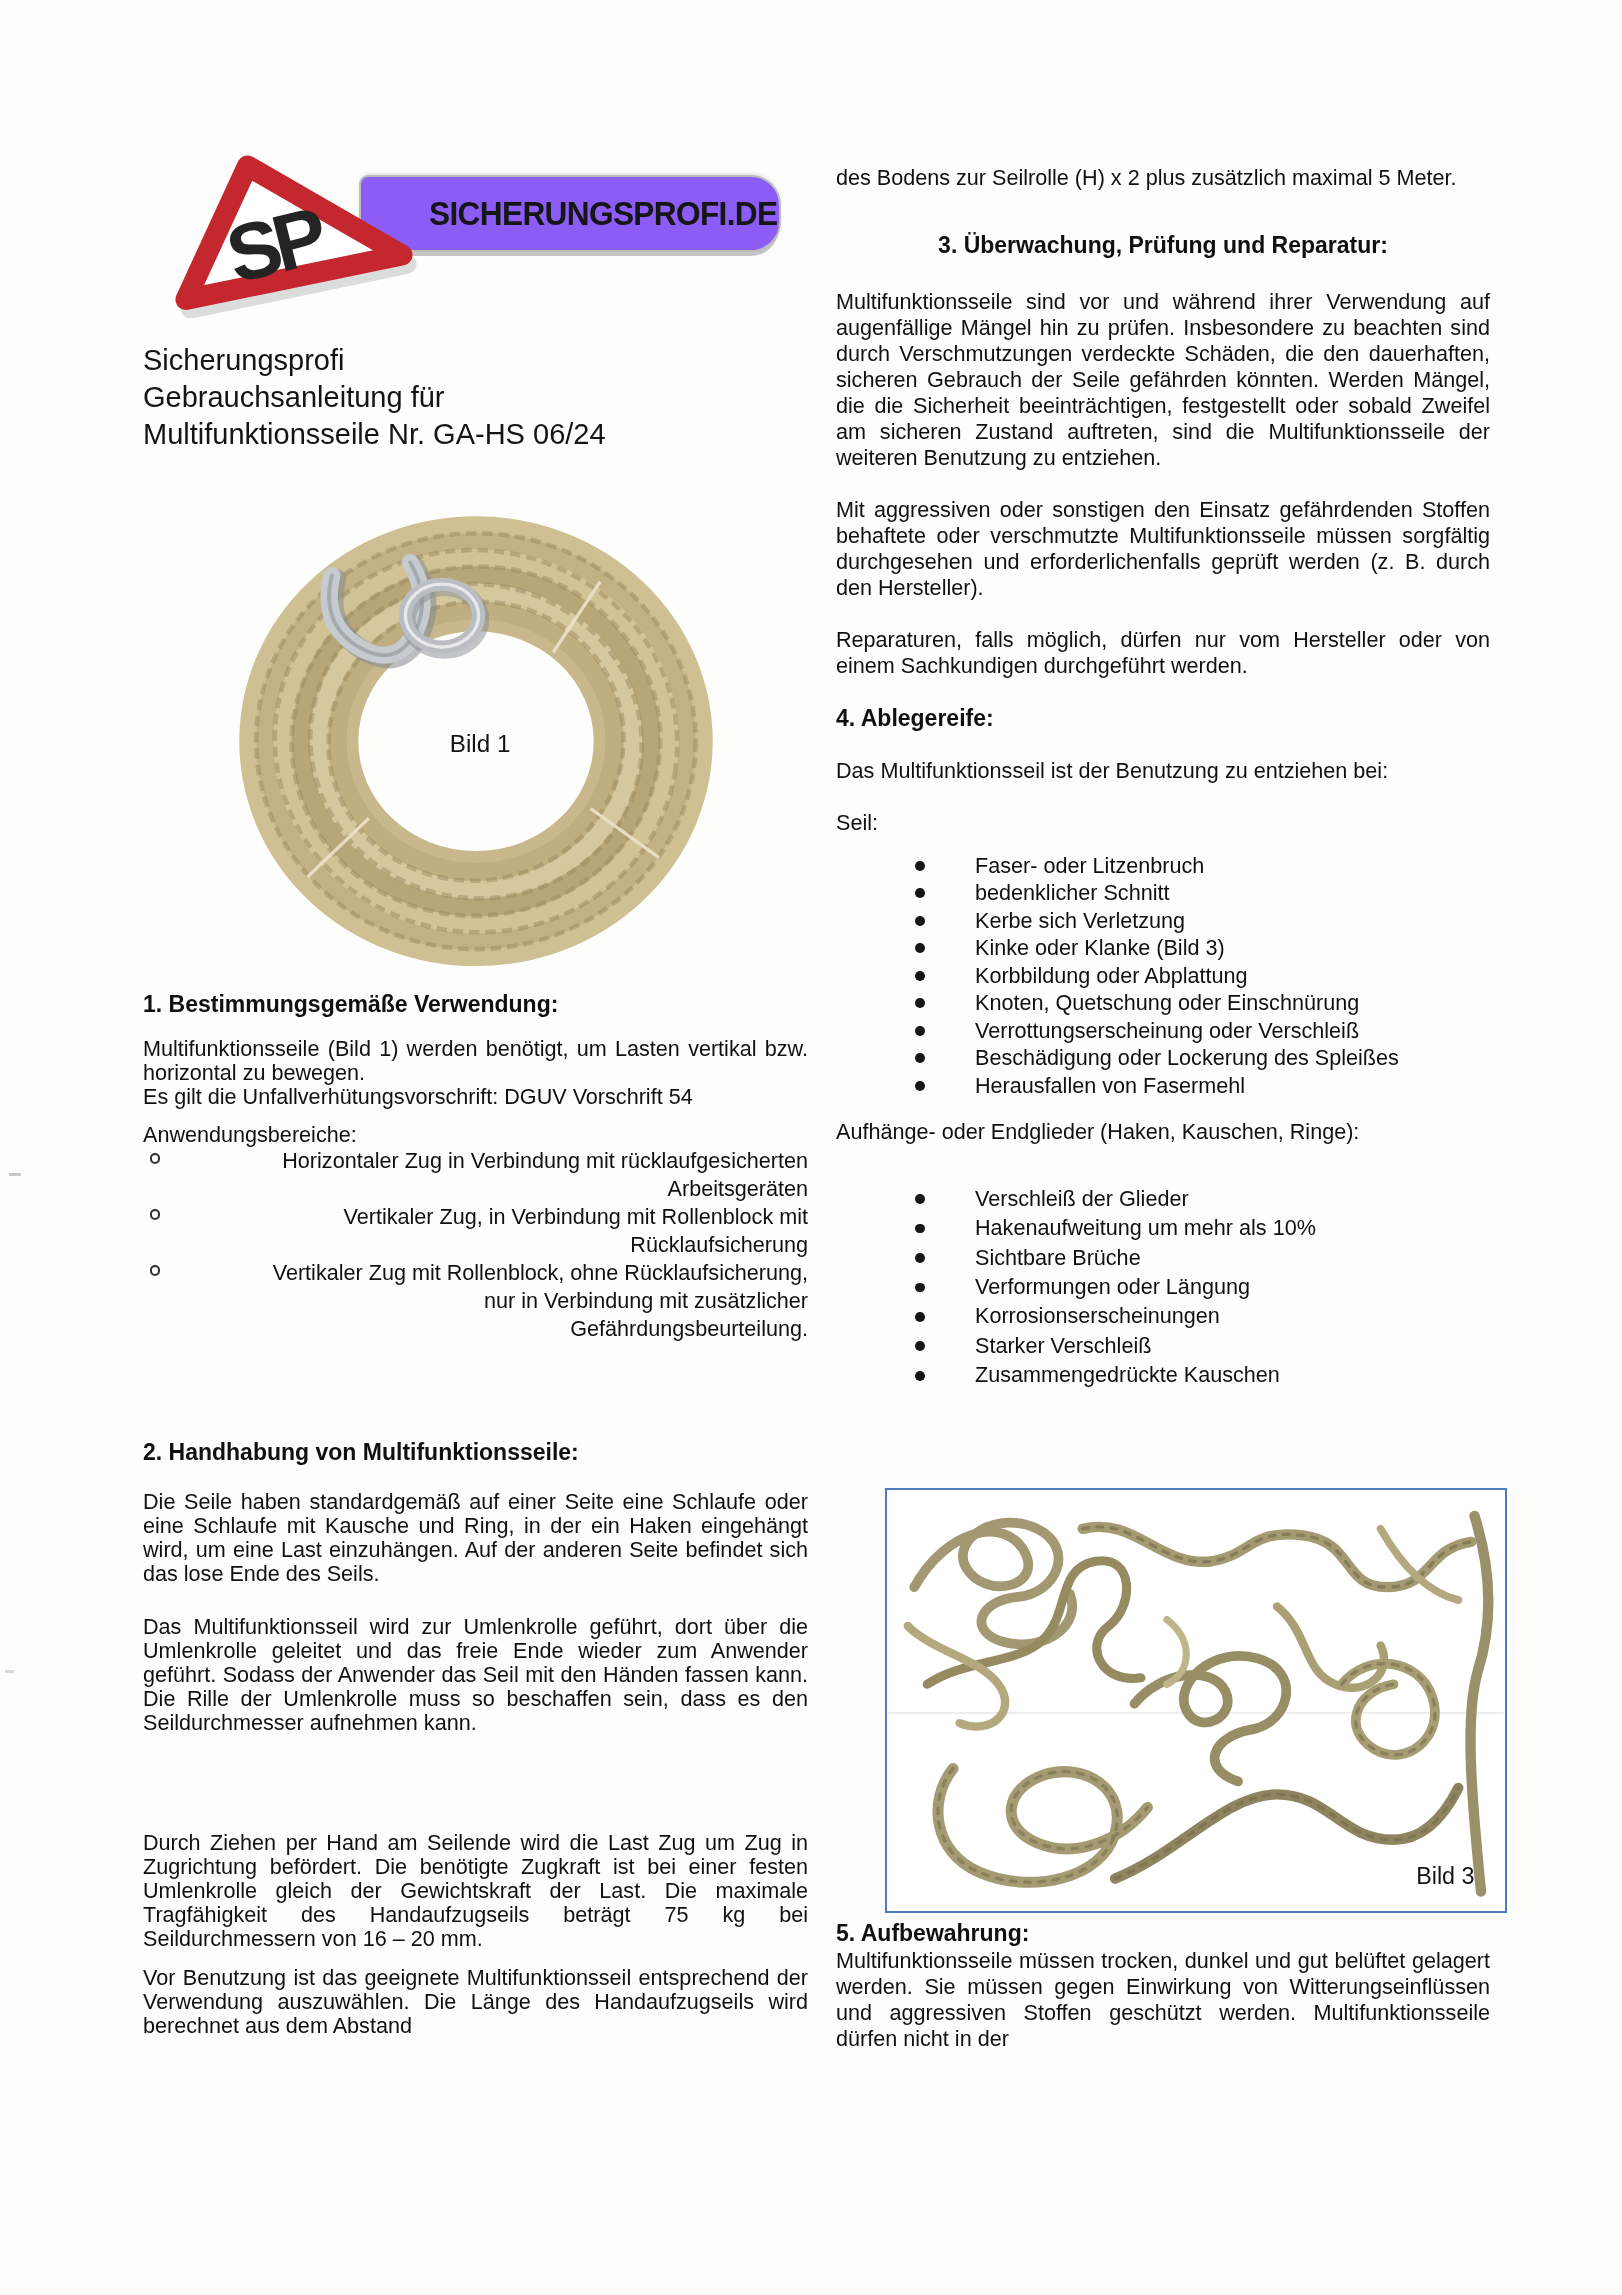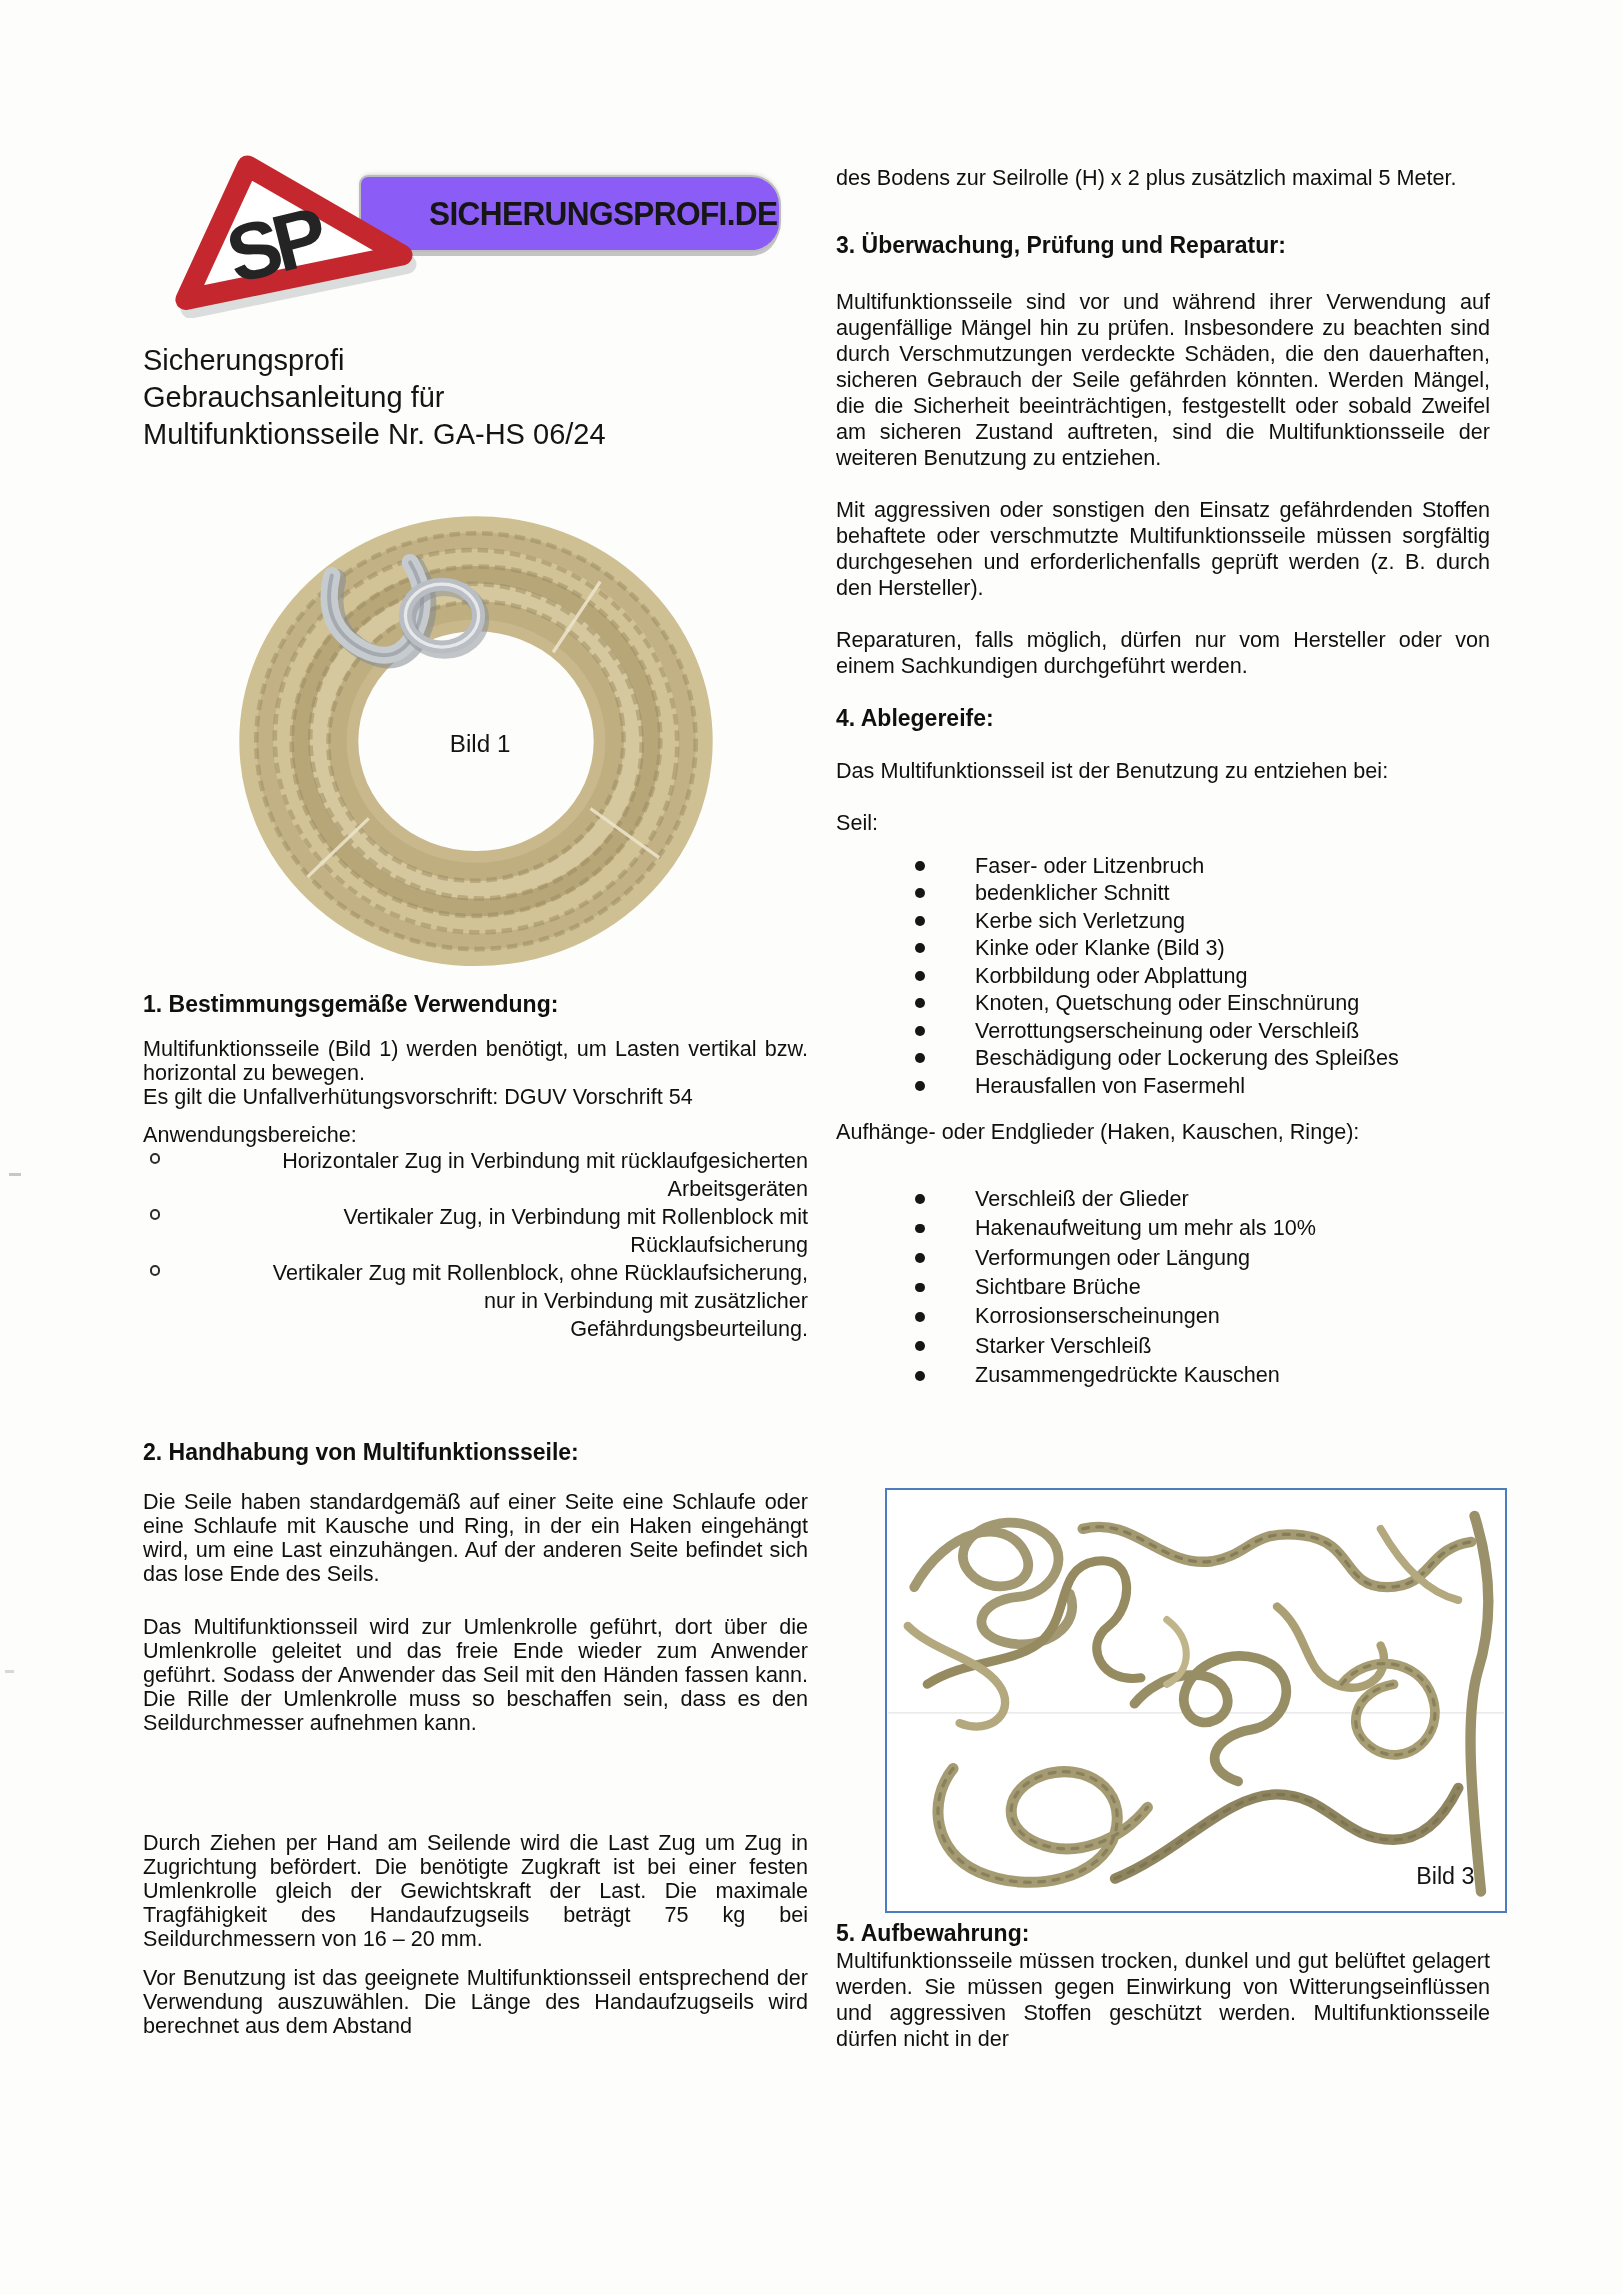--- a/index.html
+++ b/index.html
@@ -53,21 +53,21 @@
   .circle-list li { position: relative; padding-left: 98px; font-size: 21.6px; line-height: 28px; text-align: right; }
   .circle-list .ring { position: absolute; left: 6.5px; top: 5.9px; width: 10.5px; height: 10.5px; border: 2px solid #2d2d2d; border-radius: 50%; }
   .h-s2 { margin-top: 96px; margin-bottom: 23.6px; }
   .p-l1 { margin-bottom: 29px !important; }
   .p-l2 { margin-bottom: 96px !important; }
   .p-l3 { margin-bottom: 14.4px !important; }
   .p-l4 { margin-bottom: 0 !important; }
 
   
   .p-cont { margin-bottom: 0 !important; }
-  .h-s3 { margin-top: 41px; margin-bottom: 29px; }
+  .h-s3 { margin-top: 41px; margin-bottom: 29px; text-align: center; }
   .h-s4 { margin-bottom: 26px; }
   .u-label {
     font-size: 21.6px; line-height: 26px; margin: 0; text-align: left;
     text-underline-offset: 4.6px; text-decoration-thickness: 2px;
   }
   .u-label.second { margin-top: 19.6px; }
   .dot-list { margin-top: 15.7px; }
   .dot-list li { position: relative; padding-left: 139px; font-size: 21.6px; line-height: 27.5px; text-align: left; }
   .dot-list .dot { position: absolute; left: 79px; top: 9.2px; width: 9.8px; height: 9.8px; background: #161616; border-radius: 50%; }
   .dot-list.second { margin-top: 39px; }
@@ -187,22 +187,22 @@
       <li><span class="dot"></span><span>Knoten, Quetschung oder Einschnürung</span></li>
       <li><span class="dot"></span><span>Verrottungserscheinung oder Verschleiß</span></li>
       <li><span class="dot"></span><span>Beschädigung oder Lockerung des Spleißes</span></li>
       <li><span class="dot"></span><span>Herausfallen von Fasermehl</span></li>
     </ul>
 
     <p class="u-label second">Aufhänge- oder Endglieder (Haken, Kauschen, Ringe):</p>
     <ul class="dot-list second">
       <li><span class="dot"></span><span>Verschleiß der Glieder</span></li>
       <li><span class="dot"></span><span>Hakenaufweitung um mehr als 10%</span></li>
+      <li><span class="dot"></span><span>Sichtbare Brüche</span></li>
       <li><span class="dot"></span><span>Verformungen oder Längung</span></li>
-      <li><span class="dot"></span><span>Sichtbare Brüche</span></li>
       <li><span class="dot"></span><span>Korrosionserscheinungen</span></li>
       <li><span class="dot"></span><span>Starker Verschleiß</span></li>
       <li><span class="dot"></span><span>Zusammengedrückte Kauschen</span></li>
     </ul>
 
     <figure class="bild3">
       <svg width="622" height="425" viewBox="0 0 950 650">
         <g fill="none" stroke-linecap="round">
           <line x1="0" y1="344" x2="950" y2="344" stroke="#d4d4d4" stroke-width="2" opacity="0.6"></line>
 

